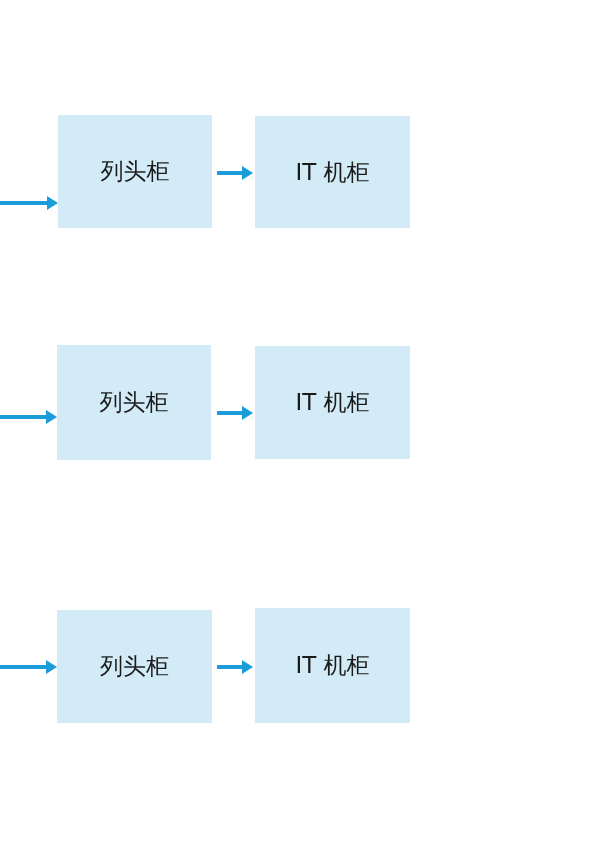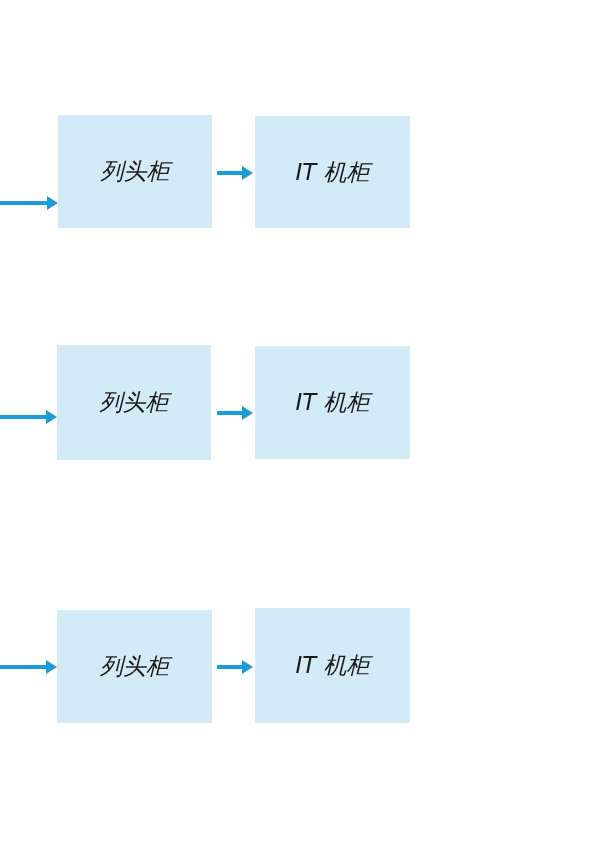--- a/index.html
+++ b/index.html
@@ -11,21 +11,20 @@
     height: 857px;
     background: var(--bg, #ffffff);
     font-family: "DejaVu Sans", "Liberation Sans", sans-serif;
     overflow: hidden;
   }
   .canvas {
     position: relative;
     width: 600px;
     height: 857px;
     background: var(--bg, #ffffff);
-    font-style: italic;
   }
   .node {
     position: absolute;
     background: var(--box-fill, #d3ebf7);
     display: flex;
     align-items: center;
     justify-content: center;
   }
   .node .label {
     color: var(--text, #1a1a1a);

